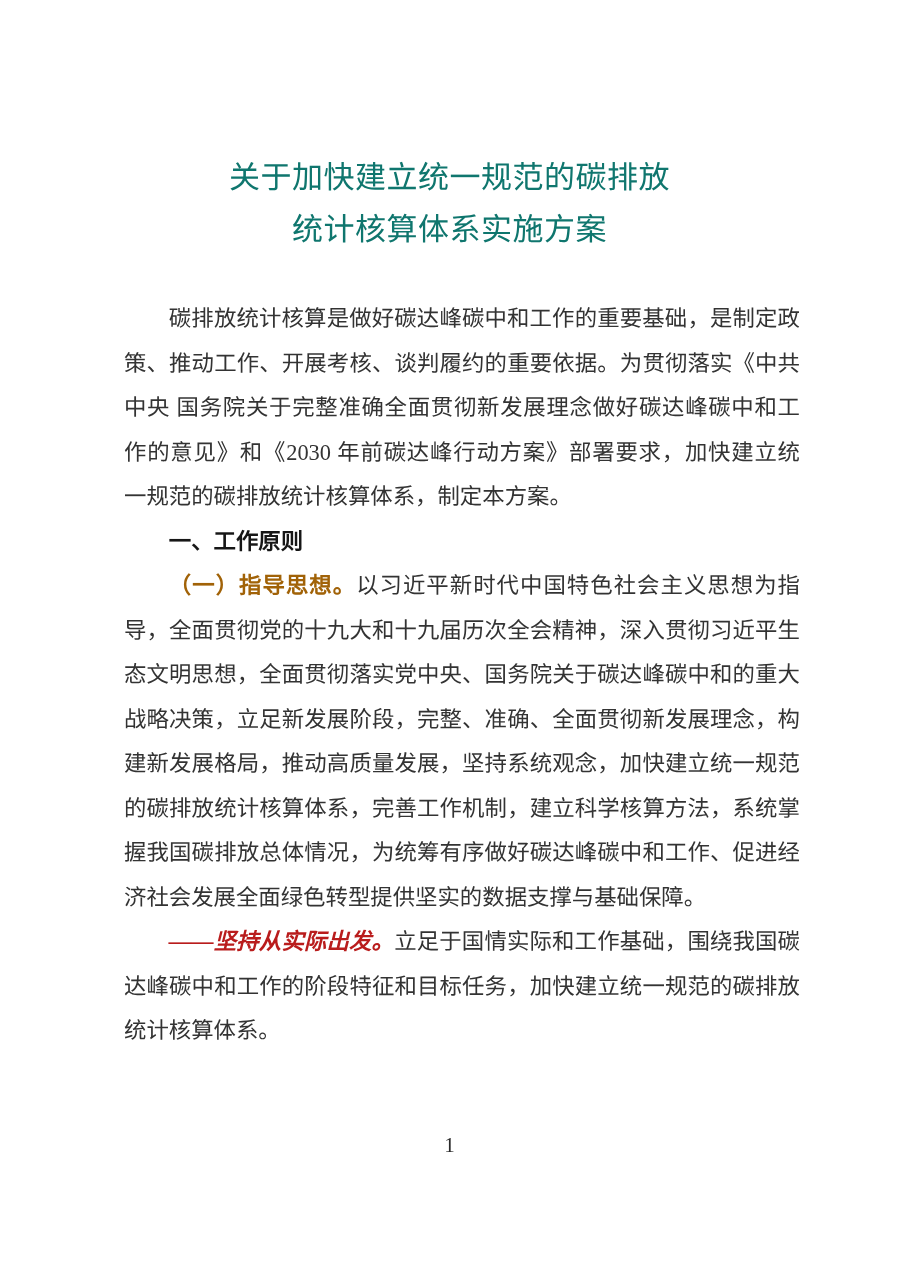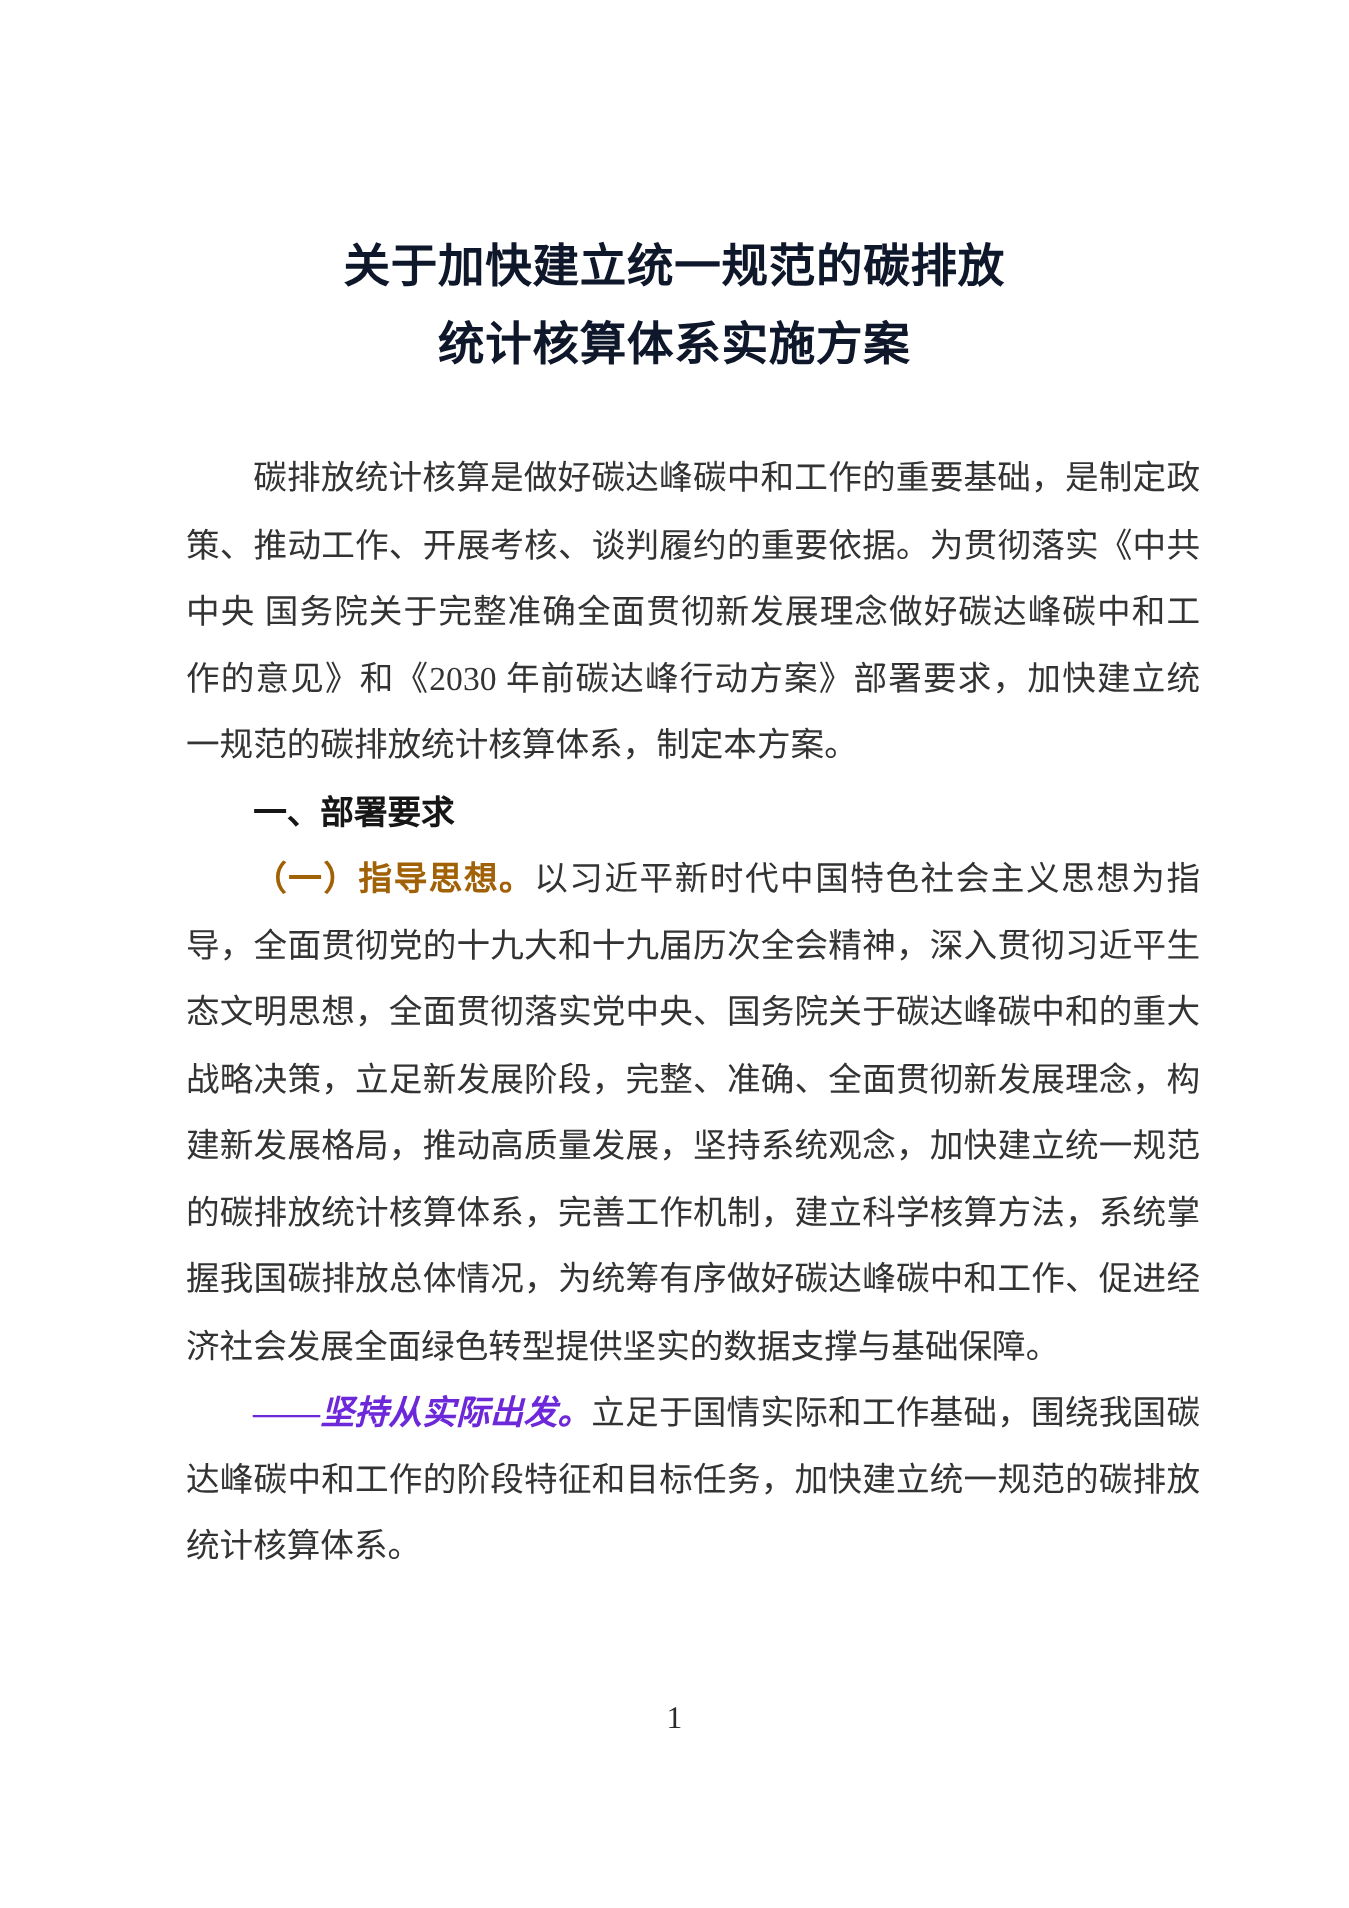--- a/index.html
+++ b/index.html
@@ -18,24 +18,24 @@
   }
   
   .doc-title {
     position: absolute;
     top: 152px;
     left: 0;
     width: 899px;
     margin: 0;
     text-align: center;
     font-family: "Liberation Sans", "DejaVu Sans", sans-serif;
-    font-weight: 700;
+    font-weight: 400;
     font-size: 31px;
     line-height: 52px;
-    color: #0f172a;
+    color: #0f766e;
     letter-spacing: 0.5px;
   }
   .doc-title .title-line { display: block; }
 
   
   .doc-body {
     position: absolute;
     top: 297px;
     left: 112px;
     width: 676px;
@@ -66,21 +66,21 @@
   }
   
   .lead-bold {
     font-weight: 700;
     color: #a16207;
   }
   
   .lead-bold-kai {
     font-weight: 700;
     font-style: italic;
-    color: #6d28d9;
+    color: #b91c1c;
   }
   .page-number {
     position: absolute;
     top: 1133px;
     left: 0;
     width: 899px;
     text-align: center;
     font-family: "Liberation Serif", "DejaVu Serif", serif;
     font-size: 21px;
     line-height: 24px;
@@ -94,21 +94,21 @@
 
   <h1 class="doc-title">
     <span class="title-line">关于加快建立统一规范的碳排放</span>
     <span class="title-line">统计核算体系实施方案</span>
   </h1>
 
   <div class="doc-body">
 
     <p>碳排放统计核算是做好碳达峰碳中和工作的重要基础，是制定政策、推动工作、开展考核、谈判履约的重要依据。为贯彻落实《中共中央 国务院关于完整准确全面贯彻新发展理念做好碳达峰碳中和工作的意见》和《2030 年前碳达峰行动方案》部署要求，加快建立统一规范的碳排放统计核算体系，制定本方案。</p>
 
-    <p class="heading1">一、部署要求</p>
+    <p class="heading1">一、工作原则</p>
 
     <p><span class="lead-bold">（一）指导思想。</span><span>以习近平新时代中国特色社会主义思想为指导，全面贯彻党的十九大和十九届历次全会精神，深入贯彻习近平生态文明思想，全面贯彻落实党中央、国务院关于碳达峰碳中和的重大战略决策，立足新发展阶段，完整、准确、全面贯彻新发展理念，构建新发展格局，推动高质量发展，坚持系统观念，加快建立统一规范的碳排放统计核算体系，完善工作机制，建立科学核算方法，系统掌握我国碳排放总体情况，为统筹有序做好碳达峰碳中和工作、促进经济社会发展全面绿色转型提供坚实的数据支撑与基础保障。</span></p>
 
 
     <p><span class="lead-bold-kai">——坚持从实际出发。</span><span>立足于国情实际和工作基础，围绕我国碳达峰碳中和工作的阶段特征和目标任务，加快建立统一规范的碳排放统计核算体系。</span></p>
 
   </div>
 
   <div class="page-number">1</div>
 

